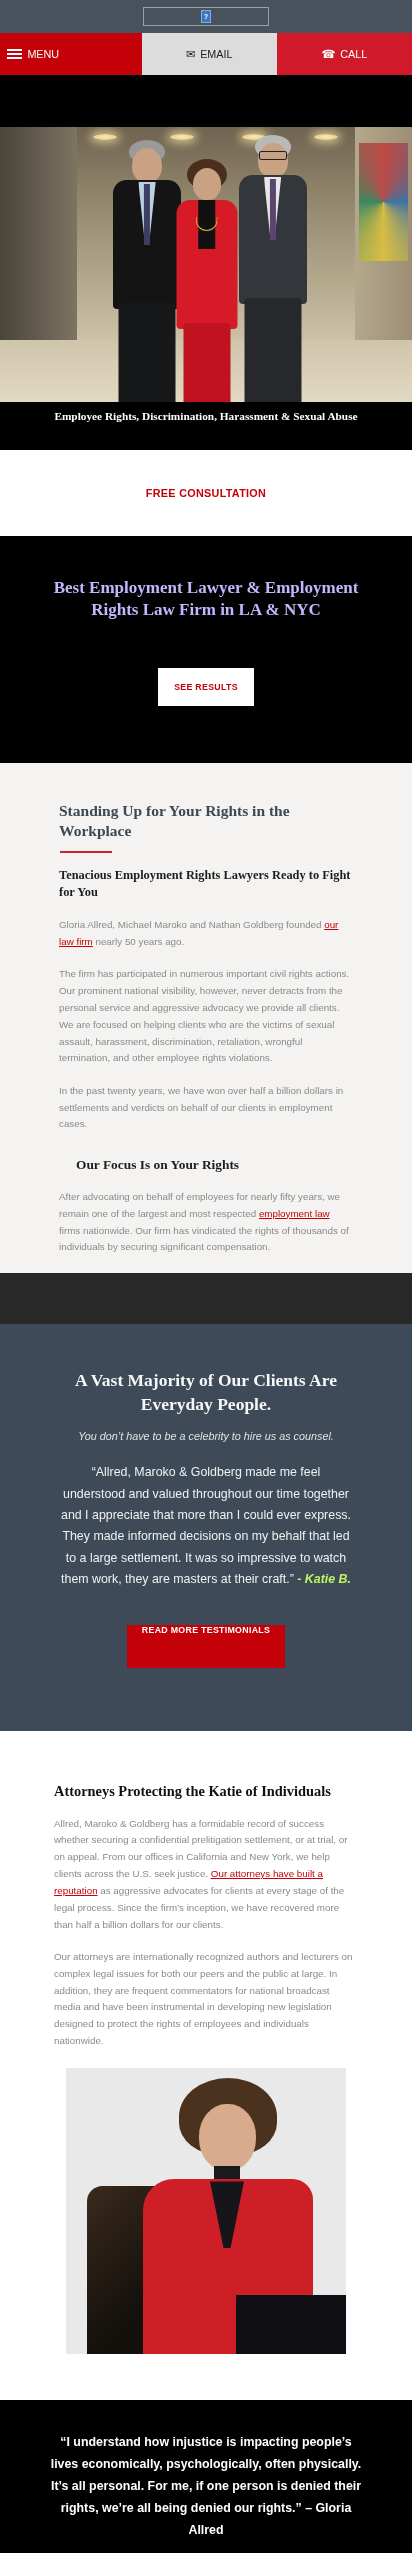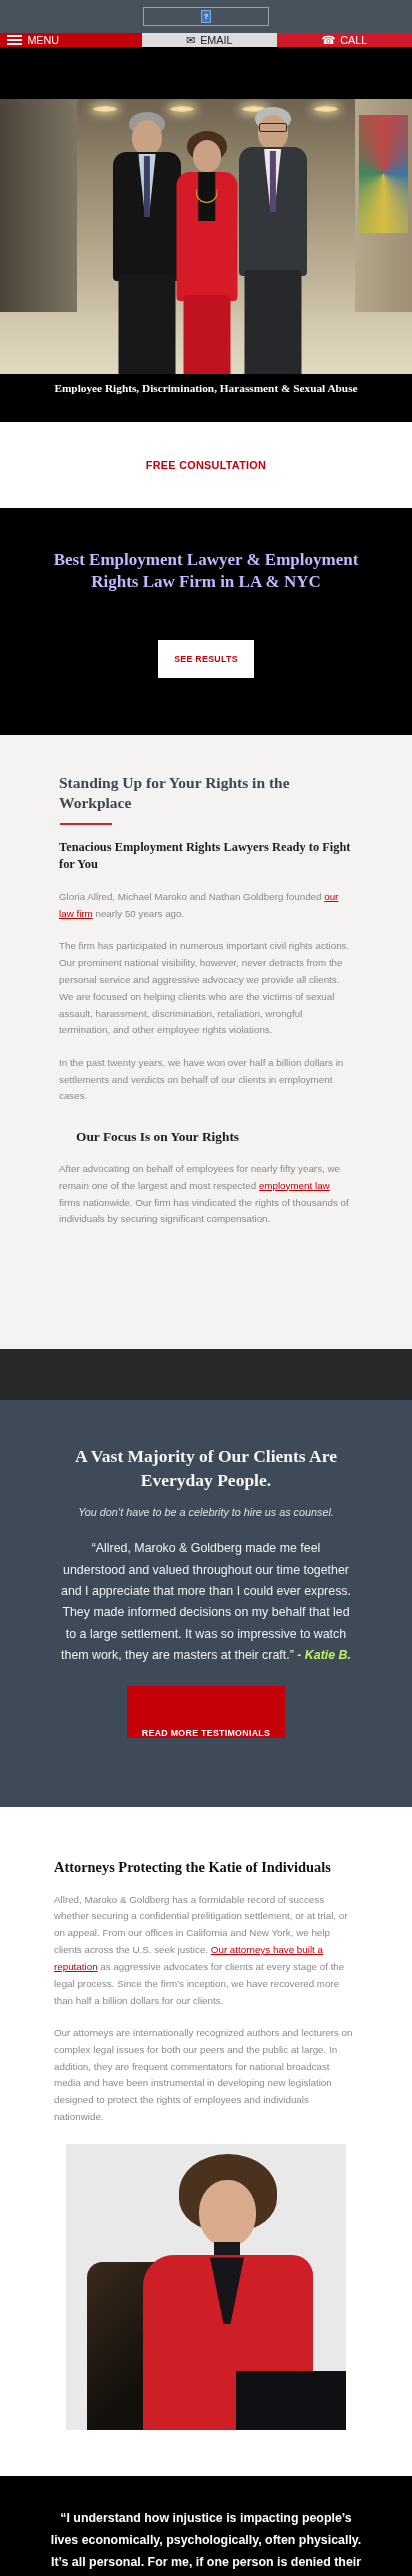--- a/index.html
+++ b/index.html
@@ -5,21 +5,21 @@
   html,body{margin:0;padding:0;}
   body{width:412px;background:#ffffff;font-family:"Liberation Sans",sans-serif;-webkit-font-smoothing:antialiased;}
   .sec{width:412px;overflow:hidden;box-sizing:border-box;position:relative;}
 
   
   .top-header{height:33px;background:#47525c;display:flex;align-items:center;justify-content:center;}
   .logo-box{width:124px;height:17px;border:1px solid #99a1a8;background:#47525c;display:flex;align-items:center;justify-content:center;}
   .broken-img{display:inline-flex;align-items:center;justify-content:center;width:8.8px;height:10.8px;background:#3b78c4;border:1px solid #85aede;color:#ffffff;font-size:6.7px;font-weight:bold;}
 
   
-  .nav{height:14px;display:flex;}
+  .nav{height:42px;display:flex;}
   .nav-cell{flex:1;display:flex;align-items:center;justify-content:center;font-size:10.8px;cursor:pointer;}
   .nav-menu{background:#c40008;color:#ffffff;justify-content:flex-start;padding-left:6.7px;}
   .nav-email{background:#dcdcdc;color:#222222;}
   .nav-call{background:#d01a2a;color:#ffffff;}
   .burger{display:inline-block;margin-right:5.2px;}
   .burger span{display:block;width:15.5px;height:2.1px;background:#ffffff;margin:2.1px 0;}
   .nav-ico{margin-right:4.6px;font-size:11.3px;}
 
   
   .black-gap{height:52px;background:#000000;}
@@ -42,36 +42,36 @@
   .hero-caption div{color:#ffffff;font-family:"Liberation Serif",serif;font-weight:bold;font-size:11.3px;}
   .consult{height:86px;background:#ffffff;display:flex;align-items:center;justify-content:center;}
   .consult a{color:#c40008;font-size:10.8px;font-weight:bold;letter-spacing:0.3px;text-decoration:none;}
 
   
   .banner{height:227px;background:#000000;text-align:center;padding-top:41px;}
   .banner h1{margin:0 46px;color:#c4b5fd;font-family:"Liberation Serif",serif;font-size:17px;line-height:1.3;font-weight:bold;text-shadow:0.5px 1px 1px #000;}
   .see-results{margin:47px auto 0;width:96px;height:38px;background:#ffffff;display:flex;align-items:center;justify-content:center;color:#c40008;font-size:8.8px;font-weight:bold;letter-spacing:0.3px;cursor:pointer;}
 
   
-  .intro{height:614px;background:#f4f3f2;padding:38px 59px 0;}
+  .intro{height:510px;background:#f4f3f2;padding:38px 59px 0;}
   .intro h2{margin:0;color:#3c4853;font-family:"Liberation Serif",serif;font-size:15.5px;line-height:1.26;font-weight:bold;}
   .red-divider{width:52px;height:2.1px;background:#c8252c;margin:11.3px 0 0 1px;}
   .intro h3{margin:13.4px 0 0;color:#1d1d1d;font-family:"Liberation Serif",serif;font-size:12.4px;line-height:1.4;font-weight:bold;}
   .body-p{margin:15.5px 0 0;color:#8a8a8a;font-size:9.8px;line-height:1.72;}
   .body-p a, .red-link{color:#c40008;text-decoration:underline;cursor:pointer;}
   .intro h4{margin:24px 17px 0;color:#1d1d1d;font-family:"Liberation Serif",serif;font-size:13.4px;font-weight:bold;}
 
   
   .dark-band{height:51px;background:#282828;}
   .testimonial{height:407px;background:#3e4a57;text-align:center;padding-top:45px;color:#eef1f3;}
   .testimonial h2{margin:0 62px;font-family:"Liberation Serif",serif;font-size:17.5px;line-height:1.35;font-weight:bold;color:#f6f7f8;}
   .testimonial .sub{margin:13.4px 31px 0;font-style:italic;font-size:10.8px;color:#dde2e6;}
   .testimonial .quote{margin:20.6px 59px 0;font-size:12.4px;line-height:1.72;color:#eef1f3;}
   .testimonial .quote b{font-weight:bold;color:#bef264;font-style:italic;}
-  .red-btn{margin:20px auto 0;width:158px;height:52px;background:#c40008;display:flex;align-items:flex-end;justify-content:center;color:#ffffff;font-size:8.8px;font-weight:bold;letter-spacing:0.3px;cursor:pointer;}
+  .red-btn{margin:35px auto 0;width:158px;height:43px;background:#c40008;display:flex;align-items:flex-start;justify-content:center;color:#ffffff;font-size:8.8px;font-weight:bold;letter-spacing:0.3px;cursor:pointer;}
 
   
   .attorneys{height:669px;background:#ffffff;padding:52px 54px 0;}
   .attorneys h2{margin:0;color:#111111;font-family:"Liberation Serif",serif;font-size:14.4px;font-weight:bold;}
   .portrait{margin:18.5px auto 0;width:280px;height:286px;background:#e9e9e9;position:relative;overflow:hidden;}
   .portrait .chair{position:absolute;left:20.6px;top:118px;width:118px;height:170px;background:linear-gradient(135deg,#3a2a1c,#14100c 60%);border-radius:15.5px 46px 0 0;}
   .portrait .hairp{position:absolute;left:113px;top:9.3px;width:98px;height:77px;border-radius:50% 50% 42% 42%;background:#4b3categoria;}
   .portrait .hairp{background:#4a321f;}
   .portrait .facep{position:absolute;left:133px;top:36px;width:57px;height:67px;border-radius:48%;background:#d9ab8d;}
   .portrait .neck{position:absolute;left:148px;top:98px;width:26px;height:20.6px;background:#1a1a1c;}

